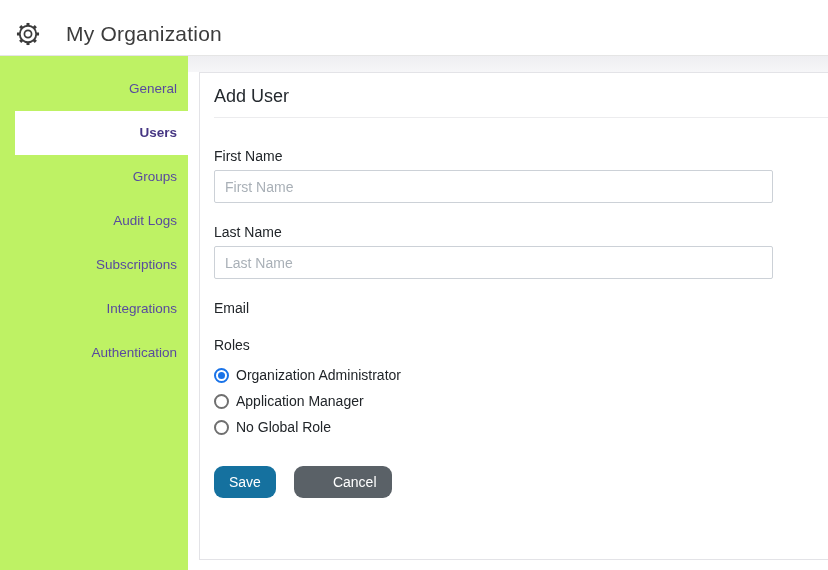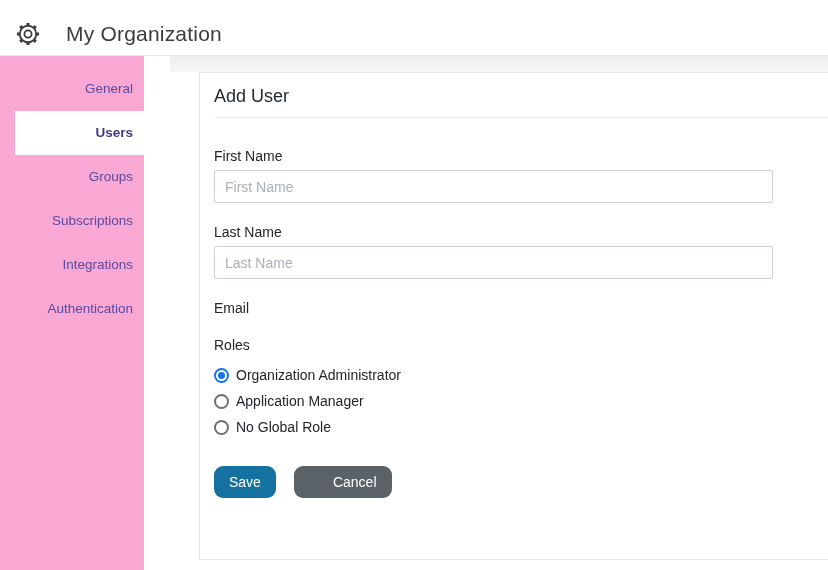--- a/index.html
+++ b/index.html
@@ -12,22 +12,22 @@
   
   .header{
     position:absolute;top:12px;left:0;width:828px;height:44px;
     background:#ffffff;border-bottom:1px solid #e5e5e5;
     display:flex;align-items:center;padding-left:15px;box-sizing:border-box;z-index:6;gap:16px;
   }
   .gear{display:flex;align-items:center;margin-right:9px;}
   .header-title{font-size:21px;color:#3c3c3c;letter-spacing:.2px;}
   
   .sidebar{
-    position:absolute;top:44px;left:0;width:144px;bottom:0;
-    background:#f9a8d4;padding-top:23px;box-sizing:border-box;z-index:4;
+    position:absolute;top:44px;left:0;width:188px;bottom:0;
+    background:#bef264;padding-top:23px;box-sizing:border-box;z-index:4;
   }
   .side-item{
     height:44px;line-height:44px;text-align:right;padding-right:11px;
     font-size:13.5px;color:#584a9e;cursor:pointer;white-space:nowrap;
   }
   .side-item.selected{
     background:#ffffff;margin-left:15px;font-weight:bold;color:#463683;
   }
   
   .top-shadow{
@@ -99,20 +99,21 @@
   </span>
   <span class="header-title">My Organization</span>
 </div>
 
 <div class="top-shadow"></div>
 
 <div class="sidebar">
   <div class="side-item">General</div>
   <div class="side-item selected">Users</div>
   <div class="side-item">Groups</div>
+  <div class="side-item">Audit Logs</div>
   <div class="side-item">Subscriptions</div>
   <div class="side-item">Integrations</div>
   <div class="side-item">Authentication</div>
 </div>
 
 <div class="card">
   <div class="card-title">Add User</div>
 
   <div class="field-label first">First Name</div>
   <input class="text-input" type="text" placeholder="First Name" style="">

